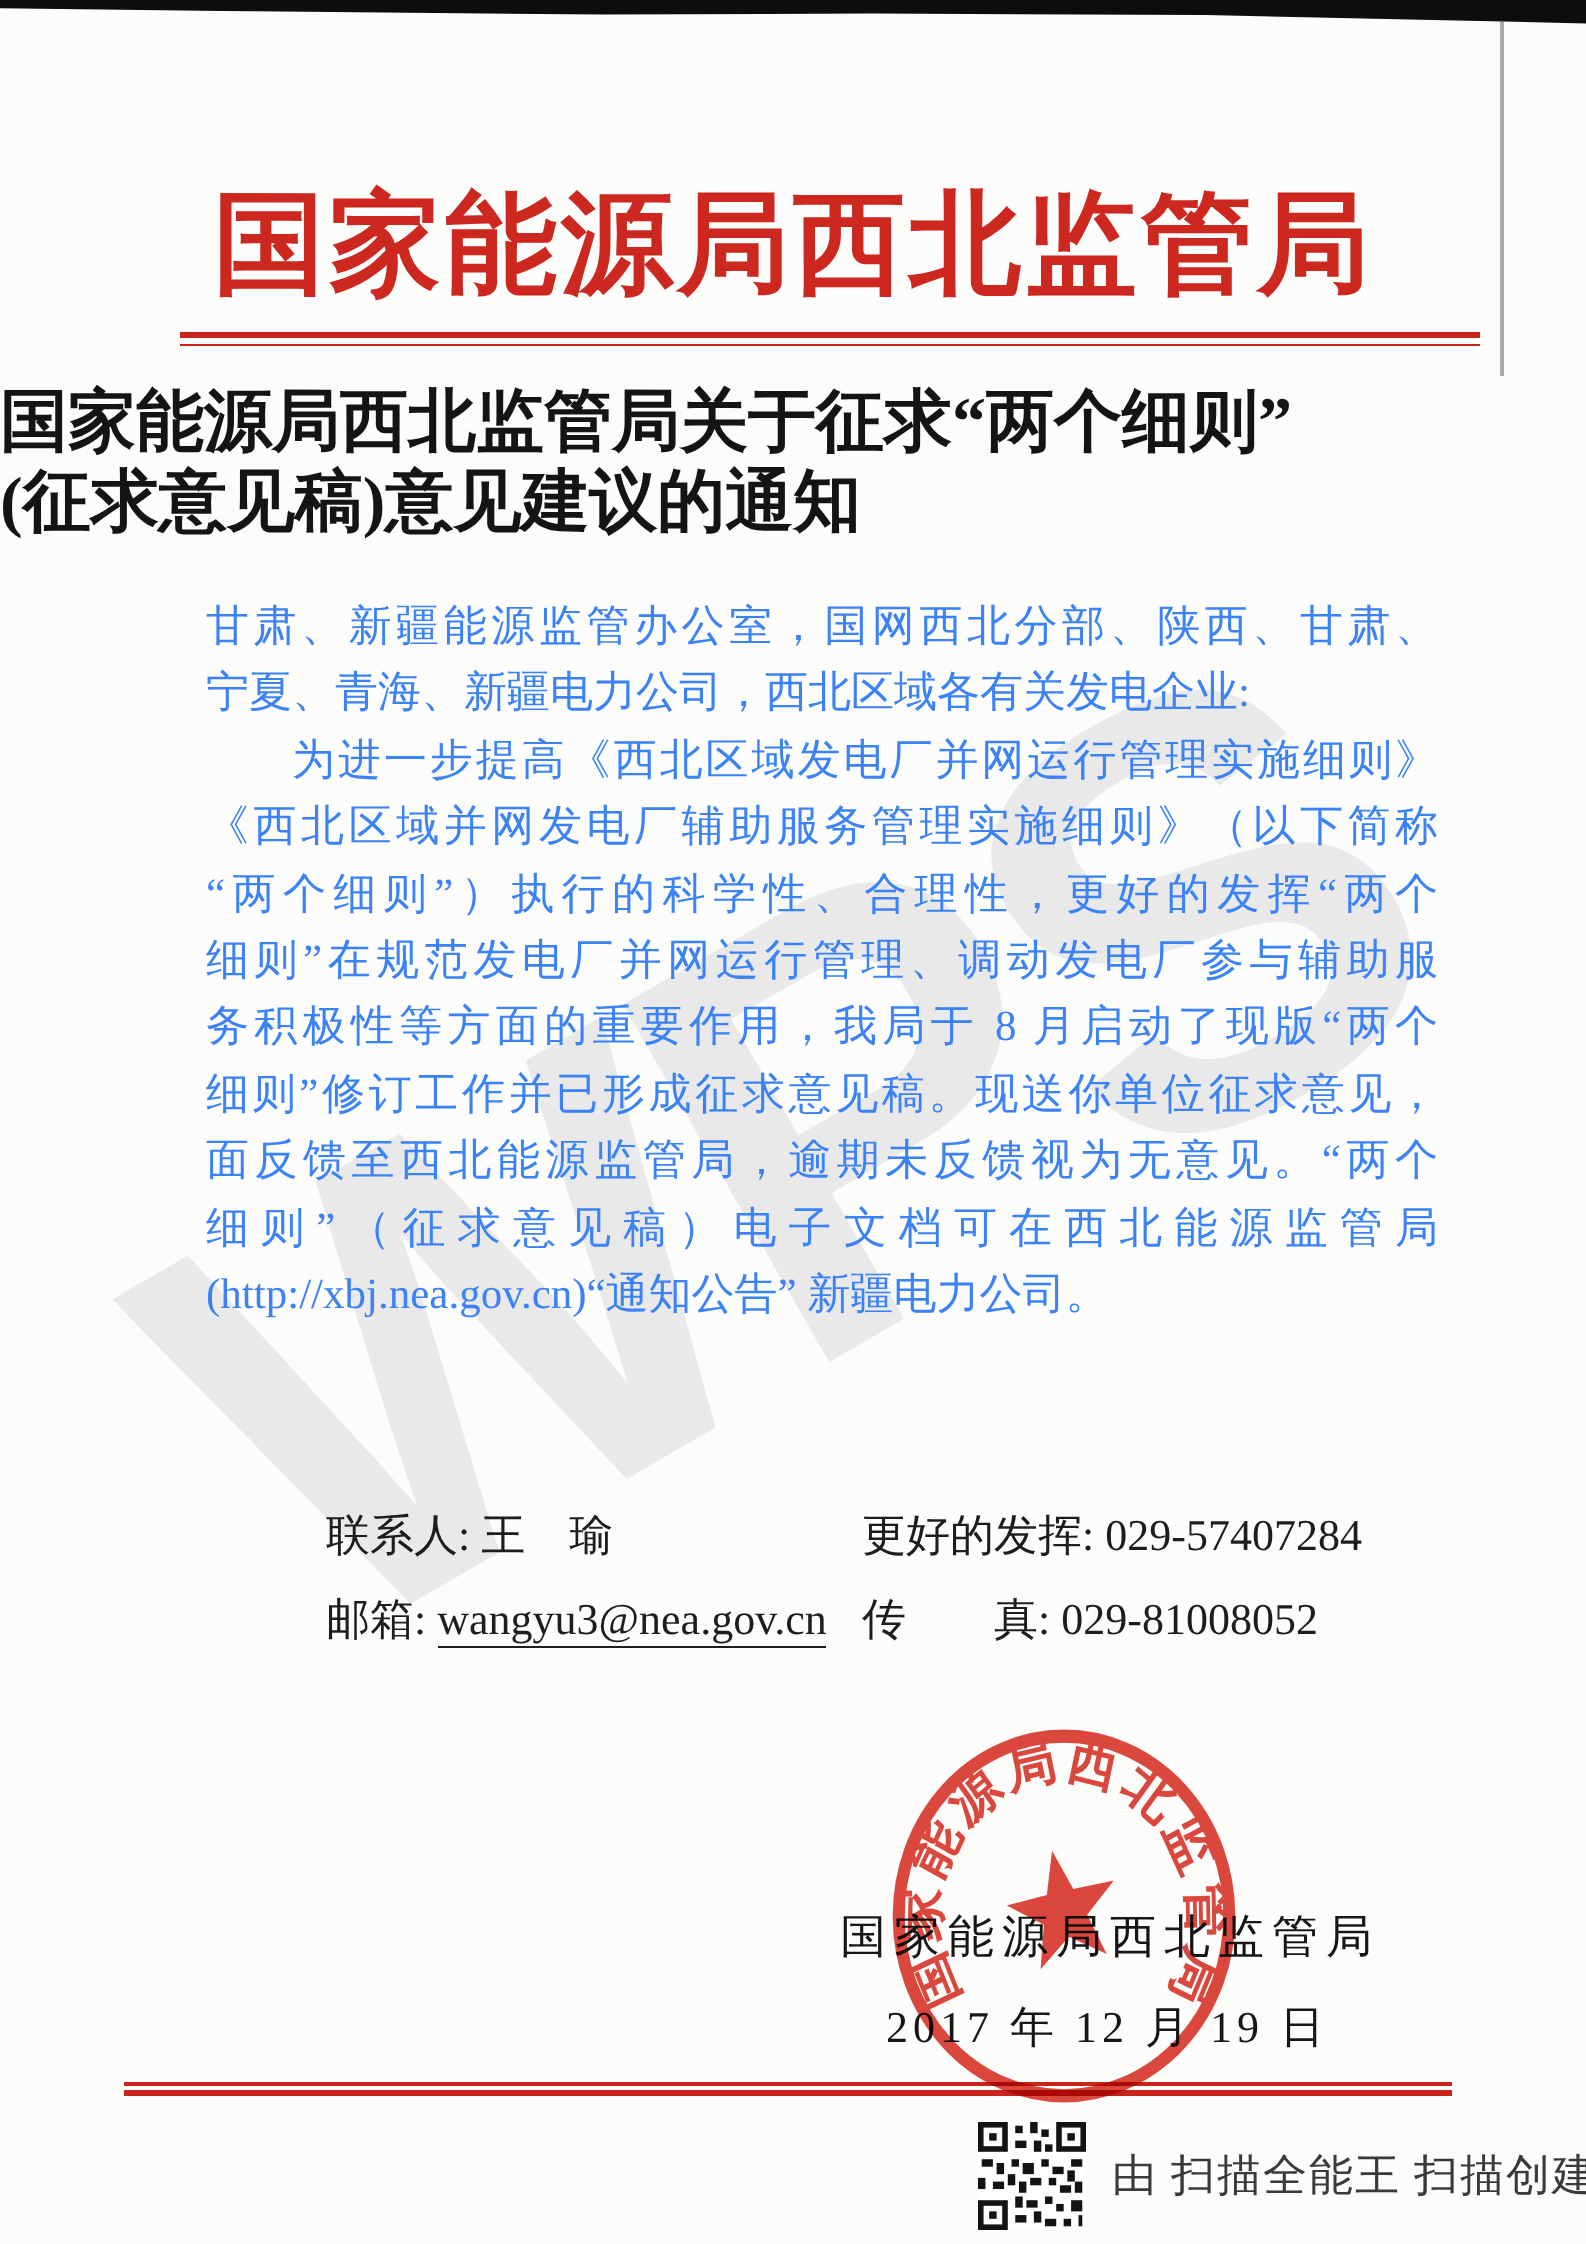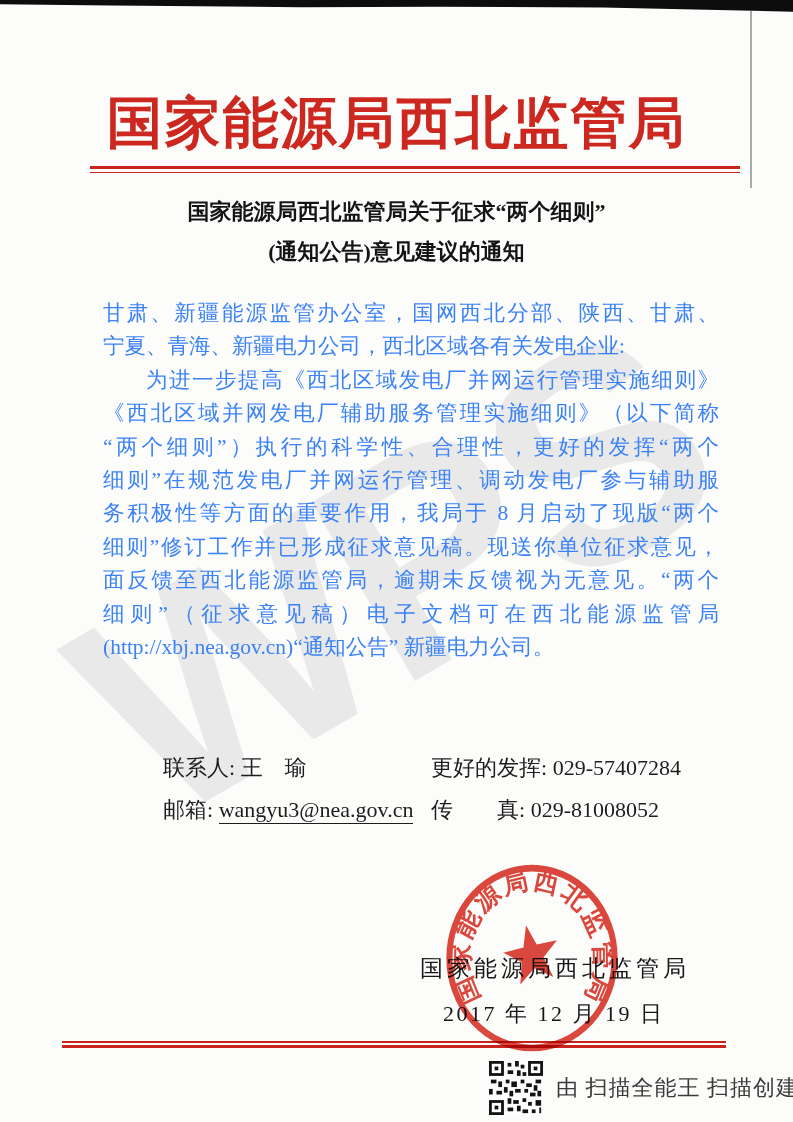--- a/index.html
+++ b/index.html
@@ -28,22 +28,22 @@
   
   .agency-title {
     position:absolute; left:0; top:86px; width:100%; text-align:center;
     font-size:56px; font-weight:bold; color:#cc2820; letter-spacing:2px; line-height:74px;
   }
   .header-rule { position:absolute; left:90px; top:166px; width:650px; }
   .header-rule .thick { height:3px; background:#c9241c; }
   .header-rule .thin  { height:1.5px; background:#c9241c; margin-top:2.5px; }
   
   .doc-title {
-    position:absolute; left:0; top:192px; width:100%; text-align:center;
-    font-size:22px; font-weight:bold; line-height:40px; color:#141414;
+    position:absolute; left:0; top:192px; width:100%; text-align:left;
+    font-size:34px; font-weight:bold; line-height:40px; color:#141414;
   }
   
   .body-text { position:absolute; left:103px; top:297px; width:616px; font-size:21.5px; color:#3b82f6; }
   .bline { height:33.4px; line-height:33.4px; text-align:justify; text-align-last:justify; }
   .bline.line-left { text-align-last:left; }
   .bline.line-indent { text-indent:43px; }
   
   .contacts { position:absolute; left:163px; top:747px; width:560px; font-size:22px; color:#1d1d1d; }
   .contact-row { display:flex; height:42px; line-height:42px; }
   .contact-left { width:268px; }
@@ -77,21 +77,21 @@
 
     <div class="agency-title">国家能源局西北监管局</div>
 
     <div class="header-rule">
       <div class="thick"></div>
       <div class="thin"></div>
     </div>
 
     <div class="doc-title">
       <div>国家能源局西北监管局关于征求“两个细则”</div>
-      <div>(通知公告)意见建议的通知</div>
+      <div>(征求意见稿)意见建议的通知</div>
     </div>
 
     <div class="body-text">
       <div class="bline">甘肃、新疆能源监管办公室，国网西北分部、陕西、甘肃、</div>
       <div class="bline line-left">宁夏、青海、新疆电力公司，西北区域各有关发电企业:</div>
       <div class="bline line-indent">为进一步提高《西北区域发电厂并网运行管理实施细则》</div>
       <div class="bline">《西北区域并网发电厂辅助服务管理实施细则》（以下简称</div>
       <div class="bline">“两个细则”）执行的科学性、合理性，更好的发挥“两个</div>
       <div class="bline">细则”在规范发电厂并网运行管理、调动发电厂参与辅助服</div>
       <div class="bline">务积极性等方面的重要作用，我局于 8 月启动了现版“两个</div>

